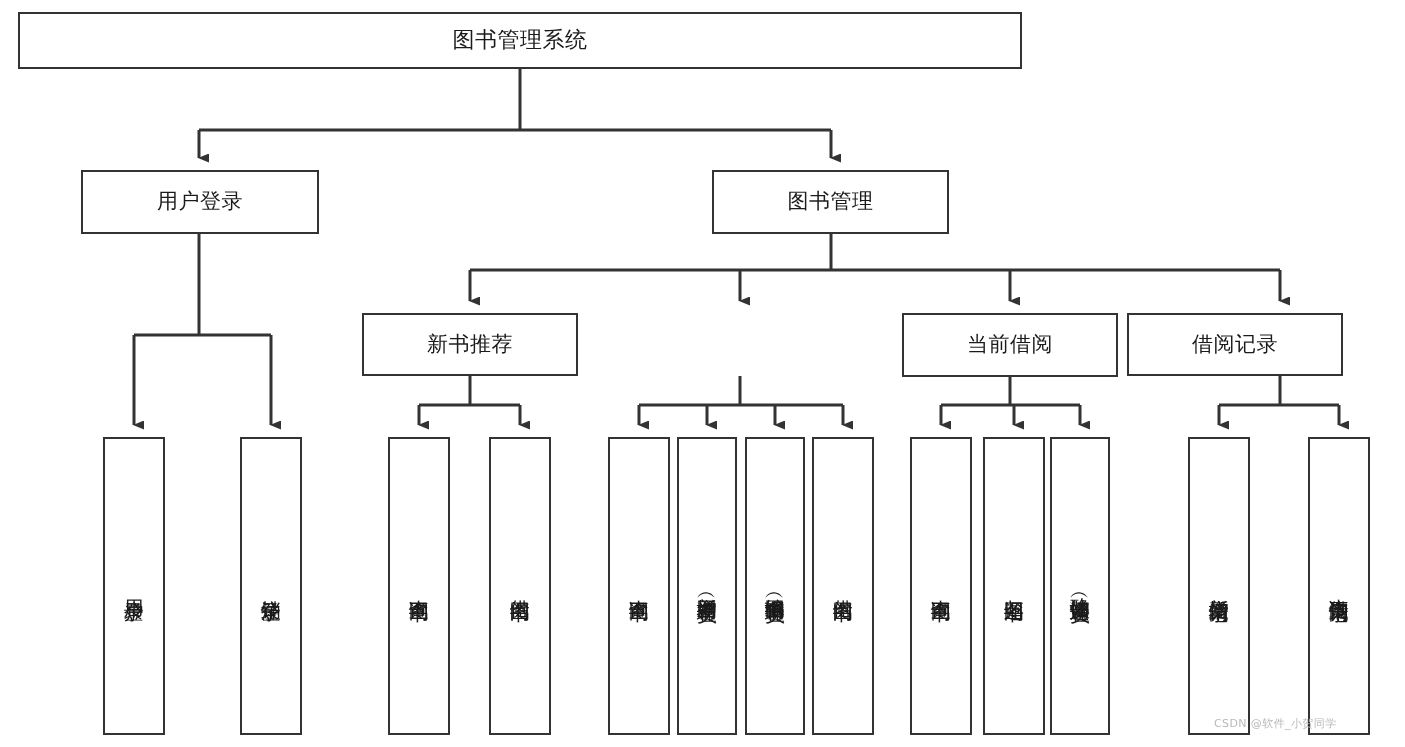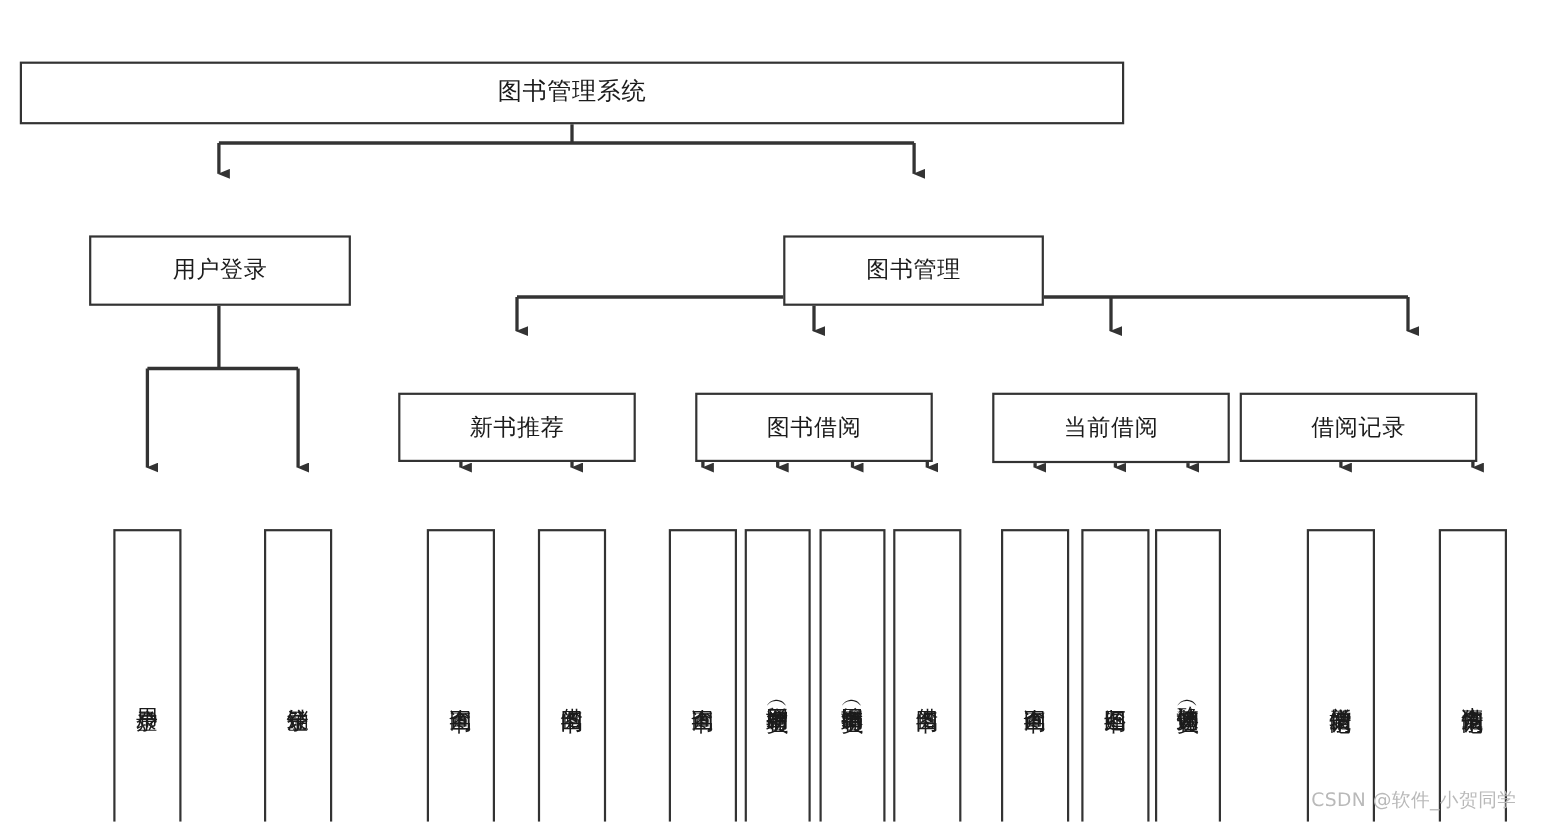--- a/index.html
+++ b/index.html
@@ -25,21 +25,20 @@
     height: 747px;
   }
   .node-box {
     position: absolute;
     box-sizing: border-box;
     background: #ffffff;
     border: 2.5px solid #333333;
     display: flex;
     align-items: center;
     justify-content: center;
-    margin-top: 44px;
   }
   .node-label-h {
     font-size: 21px;
     color: #1b1b1b;
     line-height: 1.2;
     letter-spacing: 0.5px;
     white-space: nowrap;
   }
   .node-label-v {
     font-size: 20px;
@@ -49,25 +48,26 @@
     line-height: 1.12;
     letter-spacing: 1px;
     white-space: nowrap;
     text-align: center;
   }
   .root-box .node-label-h {
     font-size: 22px;
   }
   .watermark {
     position: absolute;
-    font-size: 17px;
+    font-size: 11px;
     color: #b9b9b9;
     white-space: nowrap;
     letter-spacing: 0.4px;
     user-select: none;
+    margin-left: 22px;
   }
 </style>
 </head>
 <body>
 
 <div id="diagram-root">
 
   <svg class="diagram-canvas" viewBox="0 0 1405 747">
     <defs>
       <marker id="arrowhead" markerWidth="10" markerHeight="11" refX="4.5" refY="10" orient="auto" markerUnits="userSpaceOnUse">
@@ -137,23 +137,20 @@
   <div class="node-box" style="left:81px; top:170px; width:238px; height:64px;">
     <span class="node-label-h">用户登录</span>
   </div>
   <div class="node-box" style="left:362px; top:313px; width:216px; height:63px;">
     <span class="node-label-h">新书推荐</span>
   </div>
 
   <div class="node-box" style="left:712px; top:170px; width:237px; height:64px;">
     <span class="node-label-h">图书管理</span>
   </div>
-  <div class="node-box" style="left:632px; top:313px; width:216px; height:63px;">
-    <span class="node-label-h">图书借阅</span>
-  </div>
   <div class="node-box" style="left:902px; top:313px; width:216px; height:64px;">
     <span class="node-label-h">当前借阅</span>
   </div>
   <div class="node-box" style="left:1127px; top:313px; width:216px; height:63px;">
     <span class="node-label-h">借阅记录</span>
   </div>
 
   <div class="node-box" style="left:103px; top:437px; width:62px; height:298px;">
     <span class="node-label-v">用户登录</span>
   </div>

